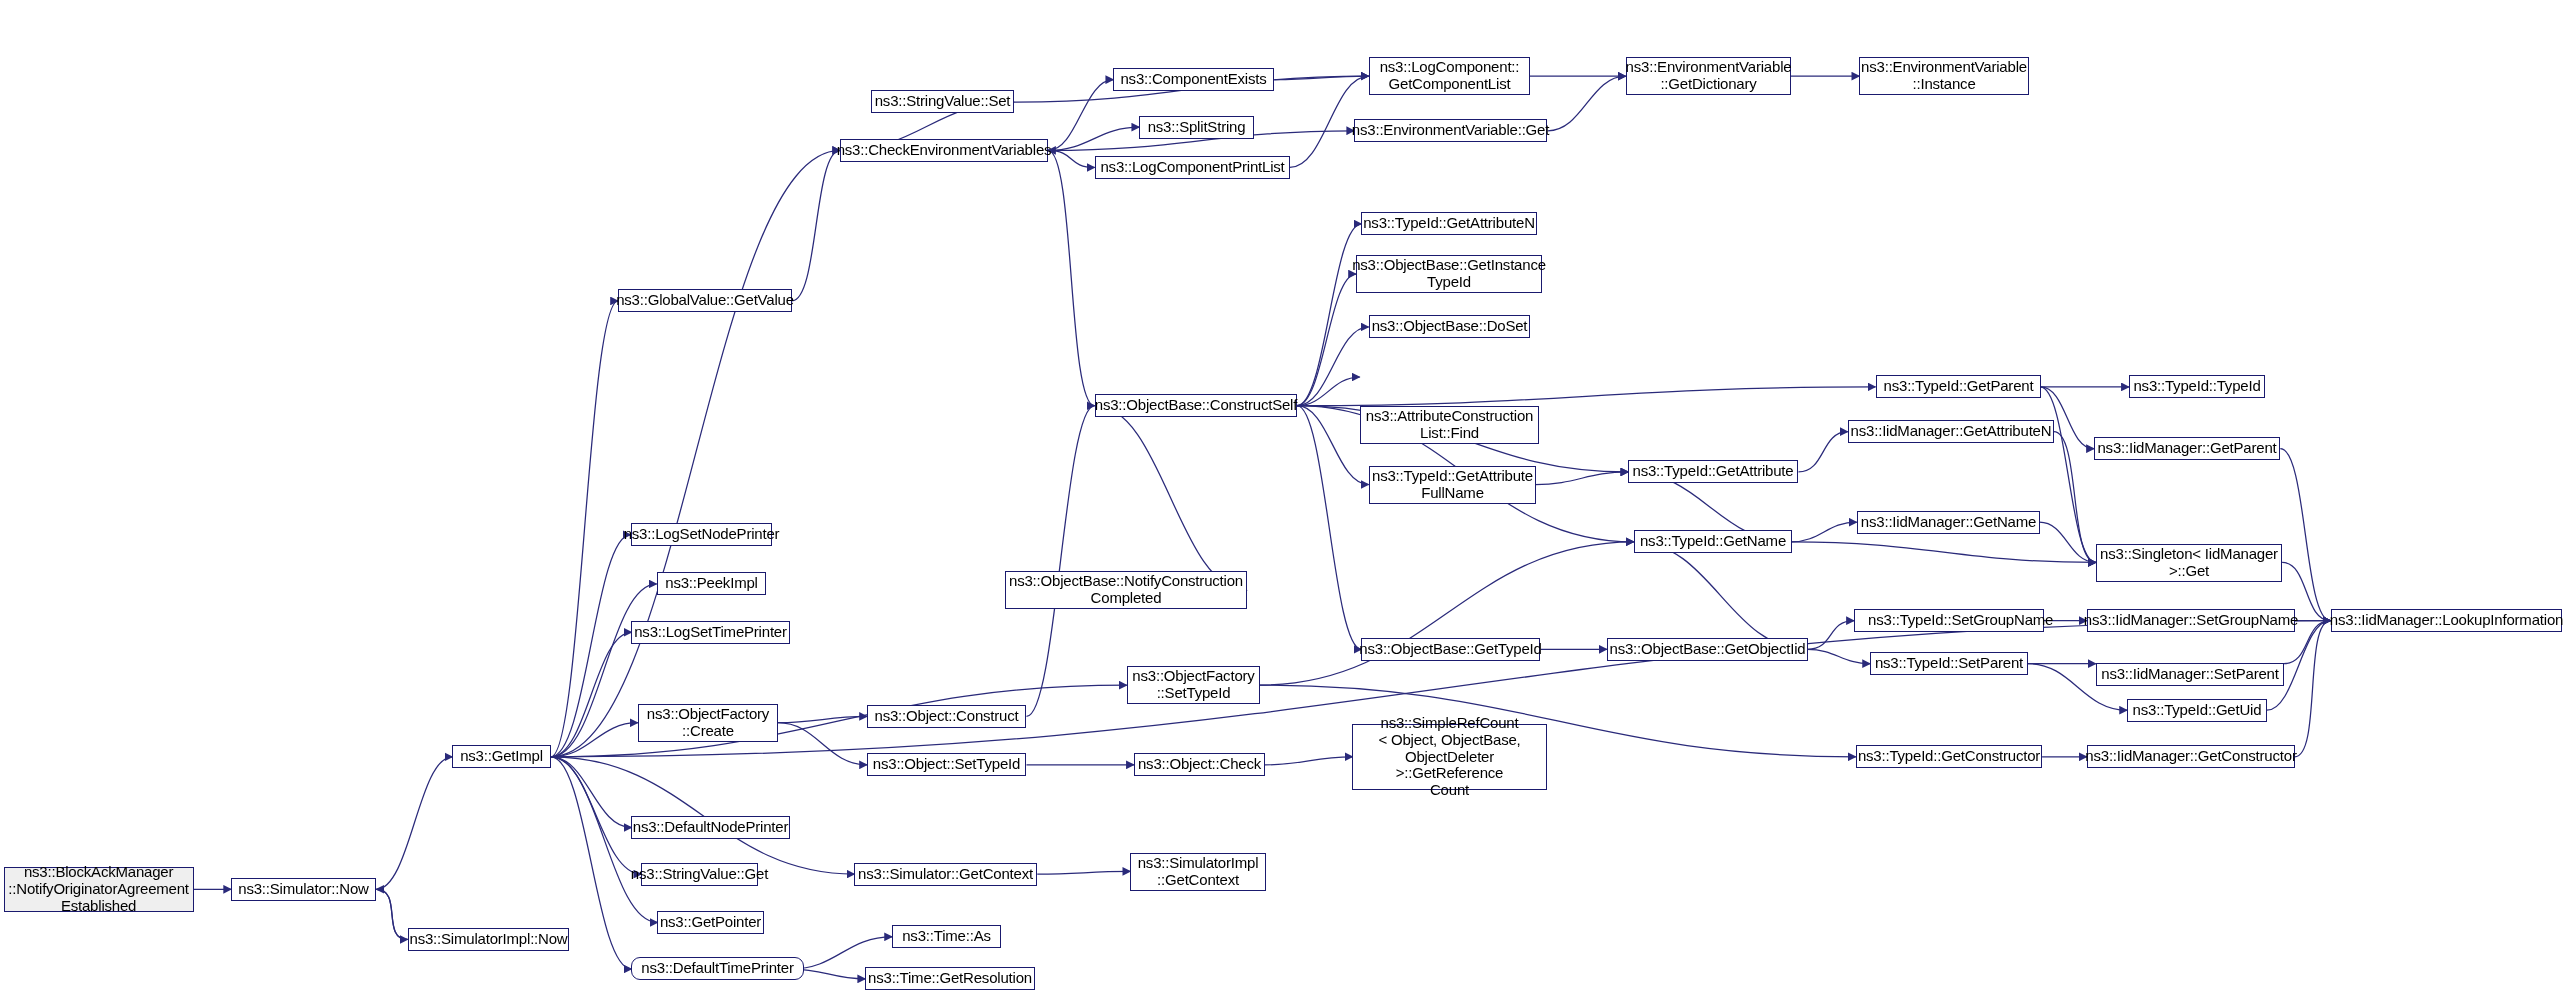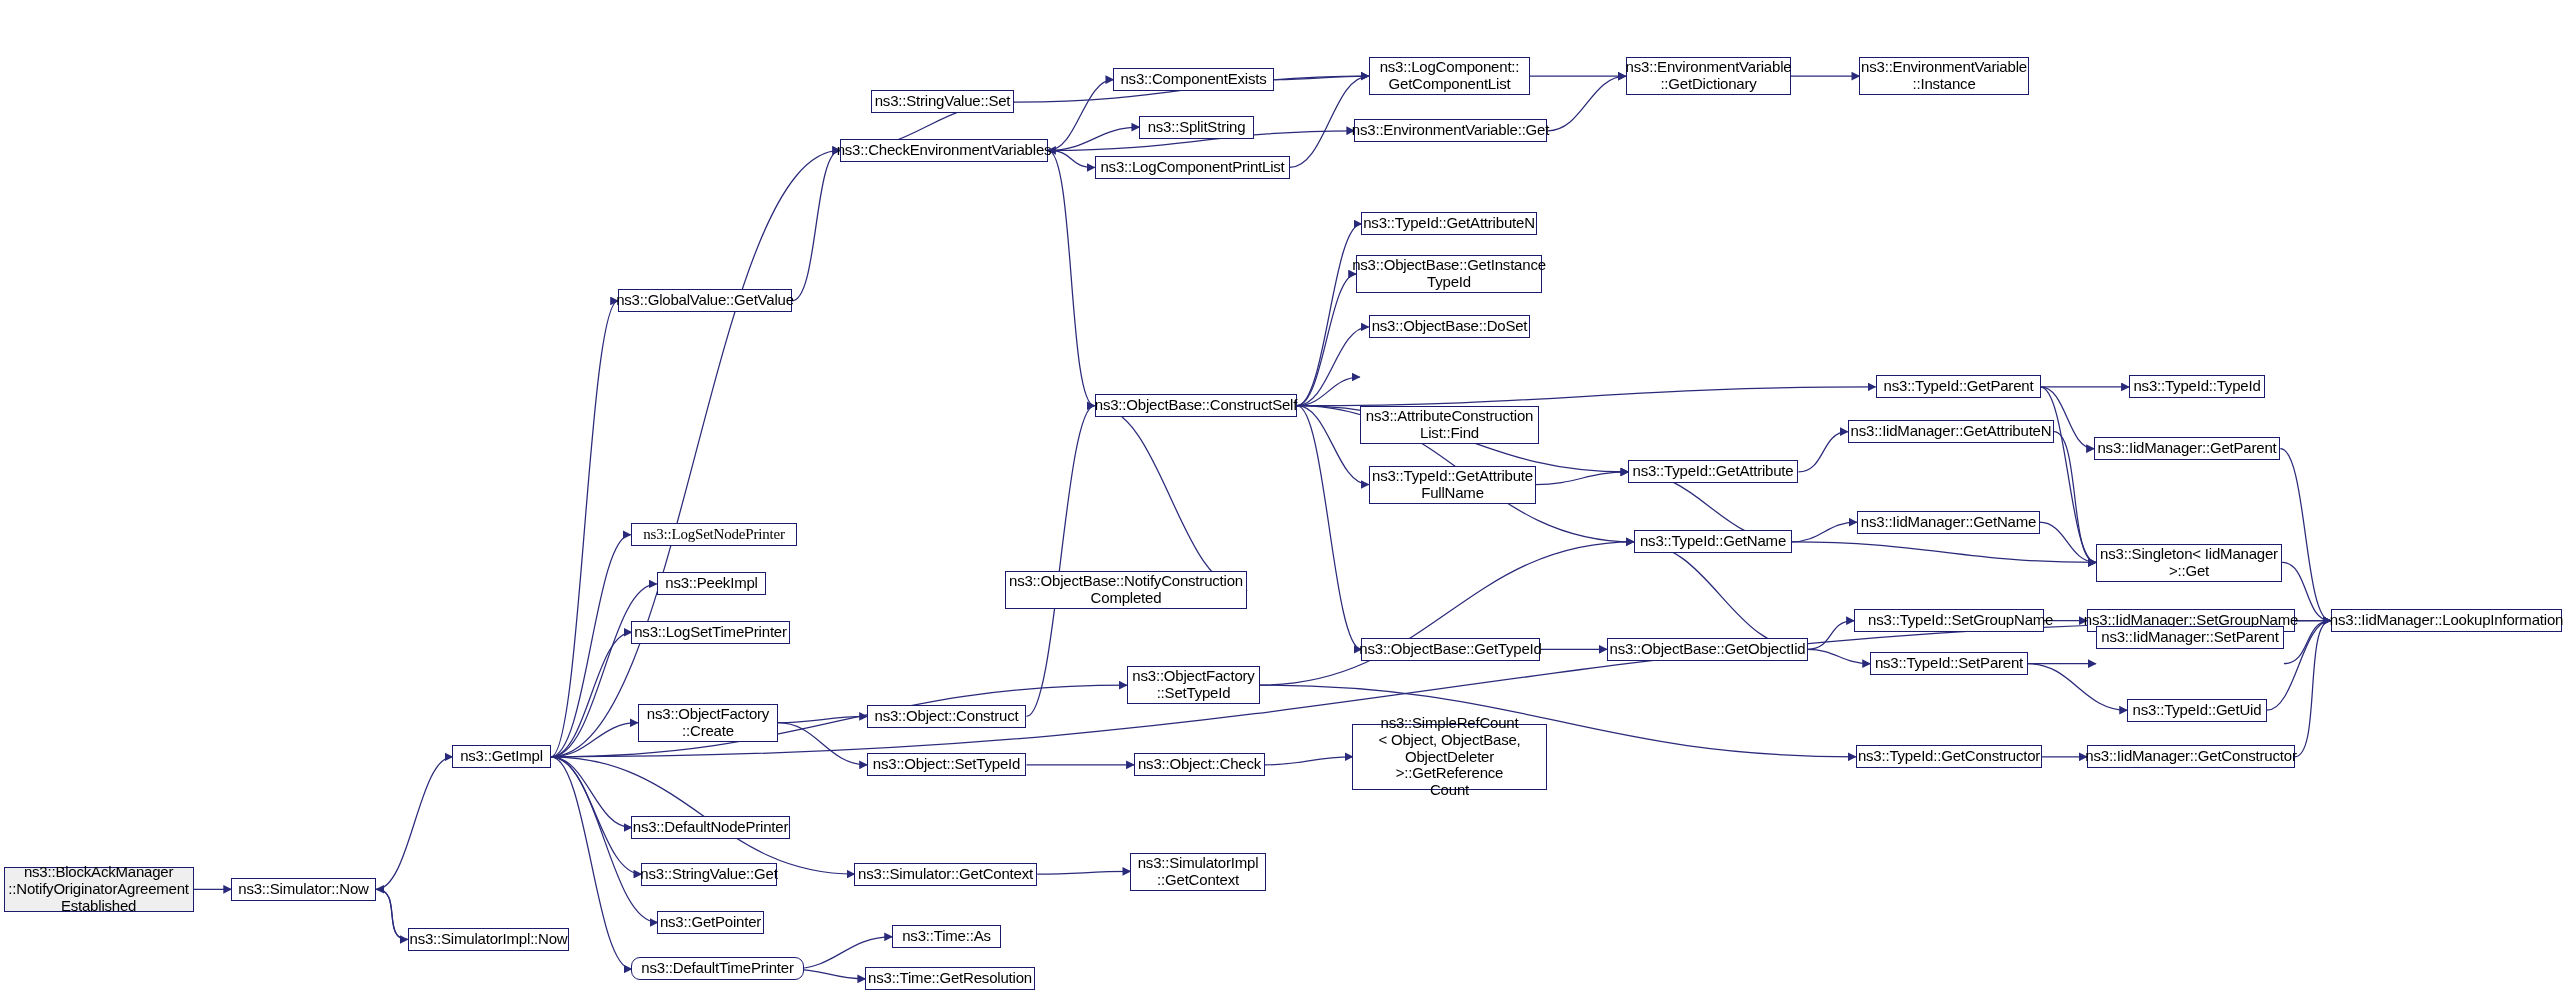--- a/index.html
+++ b/index.html
@@ -134,27 +134,27 @@
   </svg>
 
   <div id="node-layer">
       <div class="node root" style="left: 3.6px; top: 867px; width: 190px; height: 45px;">ns3::BlockAckManager
 ::NotifyOriginatorAgreement
 Established</div>
       <div class="node" style="left: 231px; top: 878px; width: 145px; height: 23px;">ns3::Simulator::Now</div>
       <div class="node" style="left: 408px; top: 928px; width: 161px; height: 23px;">ns3::SimulatorImpl::Now</div>
       <div class="node" style="left: 452px; top: 745px; width: 99px; height: 23px;">ns3::GetImpl</div>
       <div class="node" style="left: 618px; top: 289px; width: 174px; height: 23px;">ns3::GlobalValue::GetValue</div>
-      <div class="node" style="left: 631px; top: 523px; width: 166px; height: 23px; font-family: Liberation Serif, serif;">ns3::LogSetNodePrinter</div>
+      <div class="node" style="left: 631px; top: 523px; width: 141px; height: 23px;">ns3::LogSetNodePrinter</div>
       <div class="node" style="left: 657px; top: 572px; width: 109px; height: 23px;">ns3::PeekImpl</div>
       <div class="node" style="left: 631px; top: 621px; width: 159px; height: 23px;">ns3::LogSetTimePrinter</div>
       <div class="node" style="left: 638px; top: 704px; width: 140px; height: 38px;">ns3::ObjectFactory
 ::Create</div>
       <div class="node" style="left: 631px; top: 816px; width: 159px; height: 23px;">ns3::DefaultNodePrinter</div>
-      <div class="node" style="left: 641px; top: 863px; width: 136px; height: 23px;">ns3::StringValue::Get</div>
+      <div class="node" style="left: 641px; top: 863px; width: 117px; height: 23px;">ns3::StringValue::Get</div>
       <div class="node" style="left: 657px; top: 911px; width: 107px; height: 23px;">ns3::GetPointer</div>
       <div class="node" style="left: 631px; top: 957px; width: 173px; height: 23px; border-radius: 9px;">ns3::DefaultTimePrinter</div>
       <div class="node" style="left: 840px; top: 139px; width: 208px; height: 23px;">ns3::CheckEnvironmentVariables</div>
       <div class="node" style="left: 871px; top: 90px; width: 143px; height: 23px;">ns3::StringValue::Set</div>
       <div class="node" style="left: 1113px; top: 68px; width: 161px; height: 23px;">ns3::ComponentExists</div>
       <div class="node" style="left: 1139px; top: 116px; width: 115px; height: 23px;">ns3::SplitString</div>
       <div class="node" style="left: 1095px; top: 156px; width: 195px; height: 23px;">ns3::LogComponentPrintList</div>
       <div class="node" style="left: 1369px; top: 57px; width: 161px; height: 38px;">ns3::LogComponent::
 GetComponentList</div>
       <div class="node" style="left: 1354px; top: 119px; width: 193px; height: 23px;">ns3::EnvironmentVariable::Get</div>
@@ -181,21 +181,21 @@
       <div class="node" style="left: 1857px; top: 511px; width: 183px; height: 23px;">ns3::IidManager::GetName</div>
       <div class="node" style="left: 1854px; top: 609px; width: 190px; height: 23px; padding-left: 26px;">ns3::TypeId::SetGroupName</div>
       <div class="node" style="left: 1870px; top: 652px; width: 158px; height: 23px;">ns3::TypeId::SetParent</div>
       <div class="node" style="left: 1856px; top: 745px; width: 186px; height: 23px;">ns3::TypeId::GetConstructor</div>
       <div class="node" style="left: 1876px; top: 375px; width: 165px; height: 23px;">ns3::TypeId::GetParent</div>
       <div class="node" style="left: 2129px; top: 375px; width: 136px; height: 23px;">ns3::TypeId::TypeId</div>
       <div class="node" style="left: 2094px; top: 437px; width: 186px; height: 23px;">ns3::IidManager::GetParent</div>
       <div class="node" style="left: 2096px; top: 544px; width: 186px; height: 38px;">ns3::Singleton&lt; IidManager
 &gt;::Get</div>
       <div class="node" style="left: 2087px; top: 609px; width: 208px; height: 23px;">ns3::IidManager::SetGroupName</div>
-      <div class="node" style="left: 2096px; top: 626px; width: 188px; height: 23px;">ns3::IidManager::SetParent</div>
+      <div class="node" style="left: 2096px; top: 663px; width: 188px; height: 23px;">ns3::IidManager::SetParent</div>
       <div class="node" style="left: 2127px; top: 699px; width: 140px; height: 23px;">ns3::TypeId::GetUid</div>
       <div class="node" style="left: 2087px; top: 745px; width: 208px; height: 23px;">ns3::IidManager::GetConstructor</div>
       <div class="node" style="left: 2331px; top: 609px; width: 231px; height: 23px;">ns3::IidManager::LookupInformation</div>
       <div class="node" style="left: 1127px; top: 666px; width: 133px; height: 38px;">ns3::ObjectFactory
 ::SetTypeId</div>
       <div class="node" style="left: 867px; top: 705px; width: 159px; height: 23px;">ns3::Object::Construct</div>
       <div class="node" style="left: 867px; top: 753px; width: 159px; height: 23px;">ns3::Object::SetTypeId</div>
       <div class="node" style="left: 1134px; top: 753px; width: 131px; height: 23px;">ns3::Object::Check</div>
       <div class="node" style="left: 1352px; top: 724px; width: 195px; height: 66px;">ns3::SimpleRefCount
 &lt; Object, ObjectBase,

